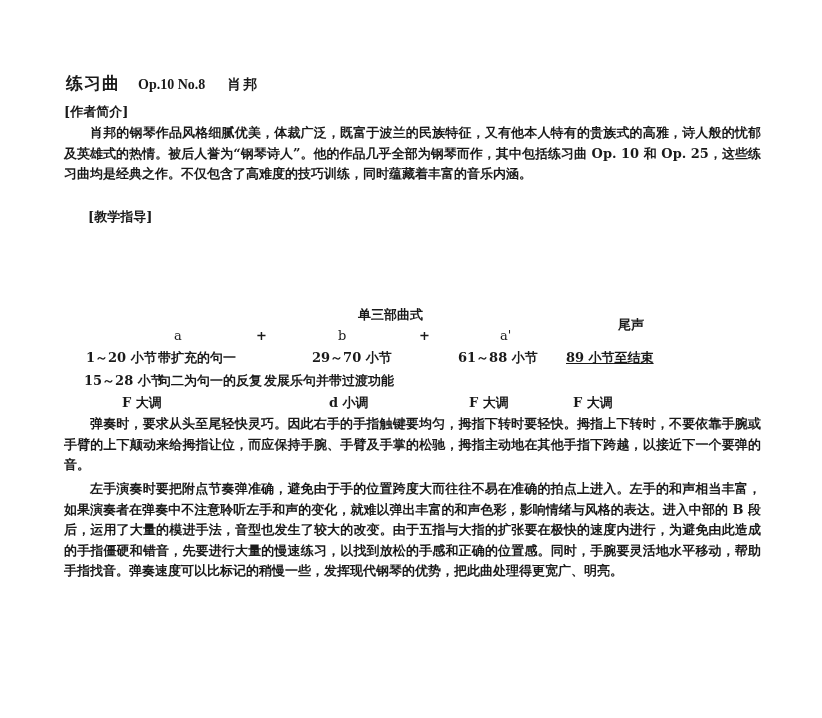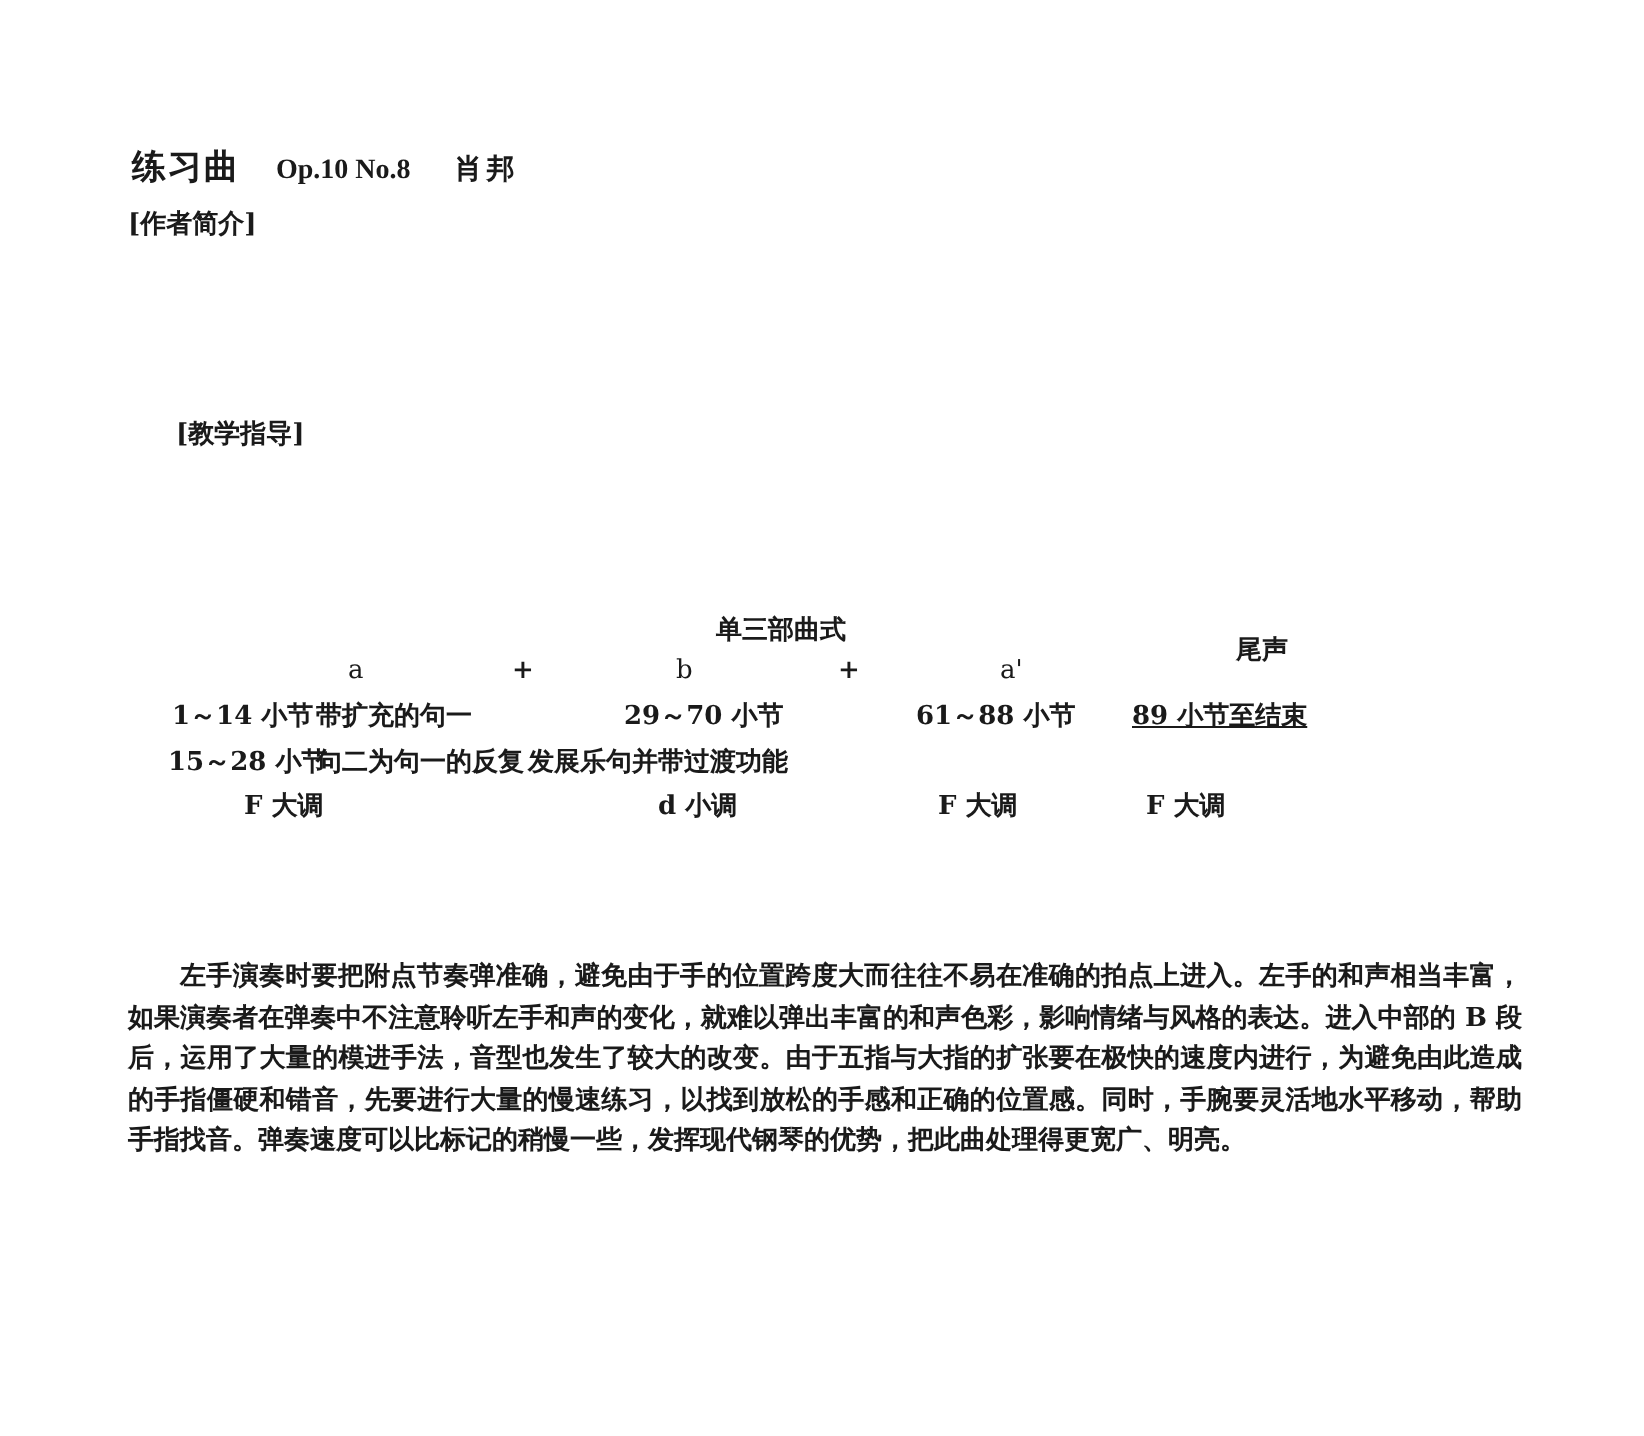--- a/index.html
+++ b/index.html
@@ -22,52 +22,54 @@
 </head>
 <body>
 
 <div class="page">
 
   <div class="title">
     <span>练习曲</span><span class="op">Op.10 No.8</span><span class="composer">肖邦</span>
   </div>
 
   <div class="section-head" style="top:103px;">[作者简介]</div>
+  <div class="para" style="top:123px;">肖邦的钢琴作品风格细腻优美，体裁广泛，既富于波兰的民族特征，又有他本人特有的贵族式的高雅，诗人般的忧郁及英雄式的热情。被后人誉为“钢琴诗人”。他的作品几乎全部为钢琴而作，其中包括练习曲 Op. 10 和 Op. 25，这些练习曲均是经典之作。不仅包含了高难度的技巧训练，同时蕴藏着丰富的音乐内涵。</div>
 
   <div class="section-head" style="top:208px;margin-left:24px;">[教学指导]</div>
 
   <div>
     <div class="form-title">单三部曲式</div>
 
     <div>
       <span class="row" style="left:174px; top:328px; font-weight:normal;">a</span>
       <span class="row" style="left:256px; top:328px;">+</span>
       <span class="row" style="left:338px; top:328px; font-weight:normal;">b</span>
       <span class="row" style="left:419px; top:328px;">+</span>
       <span class="row" style="left:500px; top:328px; font-weight:normal;">a'</span>
       <span class="row" style="left:578px; top:316px;margin-left:40px;">尾声</span>
     </div>
 
     <div>
-      <span class="row" style="left:86px; top:349px;">1～14 小节</span>
+      <span class="row" style="left:86px; top:349px;">1～20 小节</span>
       <span class="row" style="left:158px; top:349px;">带扩充的句一</span>
       <span class="row" style="left:312px; top:349px;">29～70 小节</span>
       <span class="row" style="left:458px; top:349px;">61～88 小节</span>
       <span class="row" style="left:566px; top:349px;text-decoration:underline;">89 小节至结束</span>
     </div>
 
     <div>
       <span class="row" style="left:84px; top:372px;">15～28 小节</span>
       <span class="row" style="left:158px; top:372px;">句二为句一的反复</span>
       <span class="row" style="left:264px; top:372px;">发展乐句并带过渡功能</span>
     </div>
 
     <div>
       <span class="row" style="left:122px; top:394px;">F 大调</span>
       <span class="row" style="left:329px; top:394px;">d 小调</span>
       <span class="row" style="left:469px; top:394px;">F 大调</span>
       <span class="row" style="left:573px; top:394px;">F 大调</span>
     </div>
   </div>
 
+  <div class="para" style="top:414px;">弹奏时，要求从头至尾轻快灵巧。因此右手的手指触键要均匀，拇指下转时要轻快。拇指上下转时，不要依靠手腕或手臂的上下颠动来给拇指让位，而应保持手腕、手臂及手掌的松驰，拇指主动地在其他手指下跨越，以接近下一个要弹的音。</div>
   <div class="para" style="top:479px;">左手演奏时要把附点节奏弹准确，避免由于手的位置跨度大而往往不易在准确的拍点上进入。左手的和声相当丰富，如果演奏者在弹奏中不注意聆听左手和声的变化，就难以弹出丰富的和声色彩，影响情绪与风格的表达。进入中部的 B 段后，运用了大量的模进手法，音型也发生了较大的改变。由于五指与大指的扩张要在极快的速度内进行，为避免由此造成的手指僵硬和错音，先要进行大量的慢速练习，以找到放松的手感和正确的位置感。同时，手腕要灵活地水平移动，帮助手指找音。弹奏速度可以比标记的稍慢一些，发挥现代钢琴的优势，把此曲处理得更宽广、明亮。</div>
 
 </div>
 
 </body></html>

